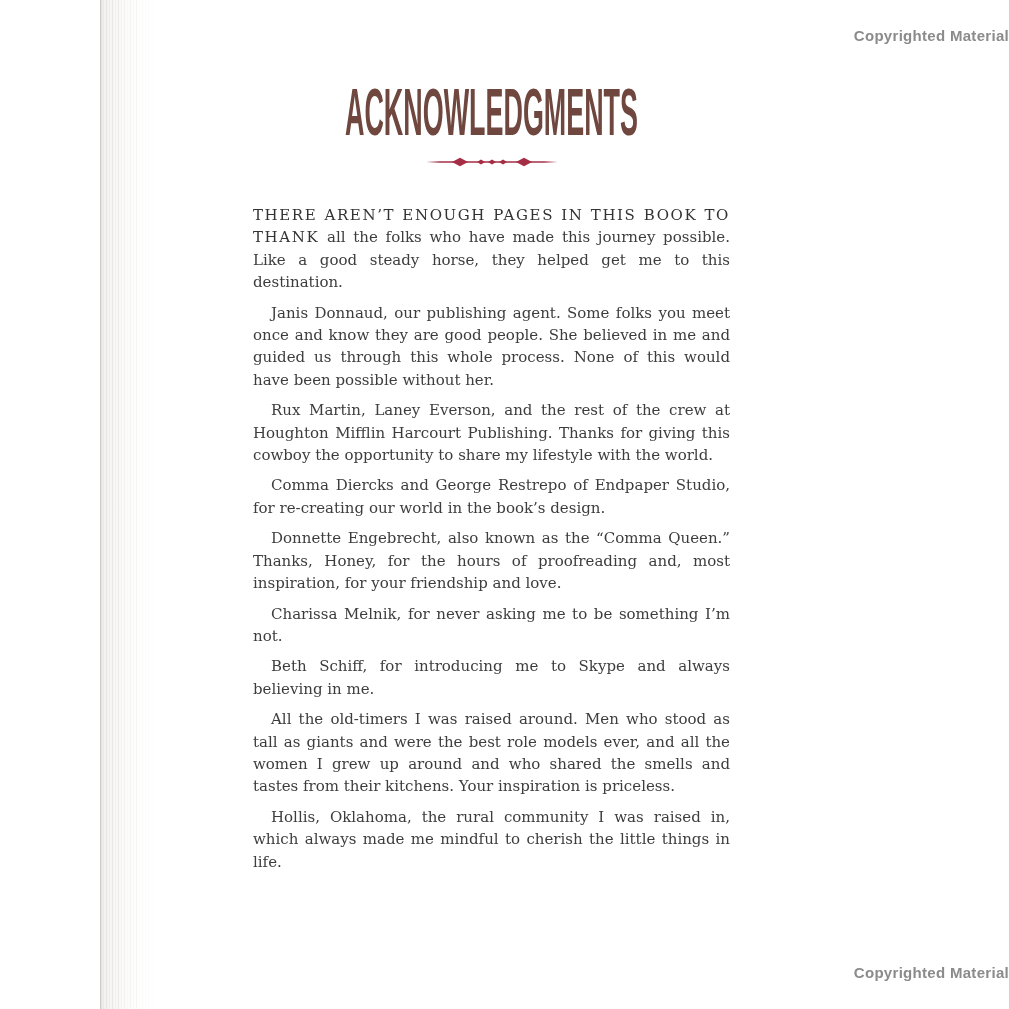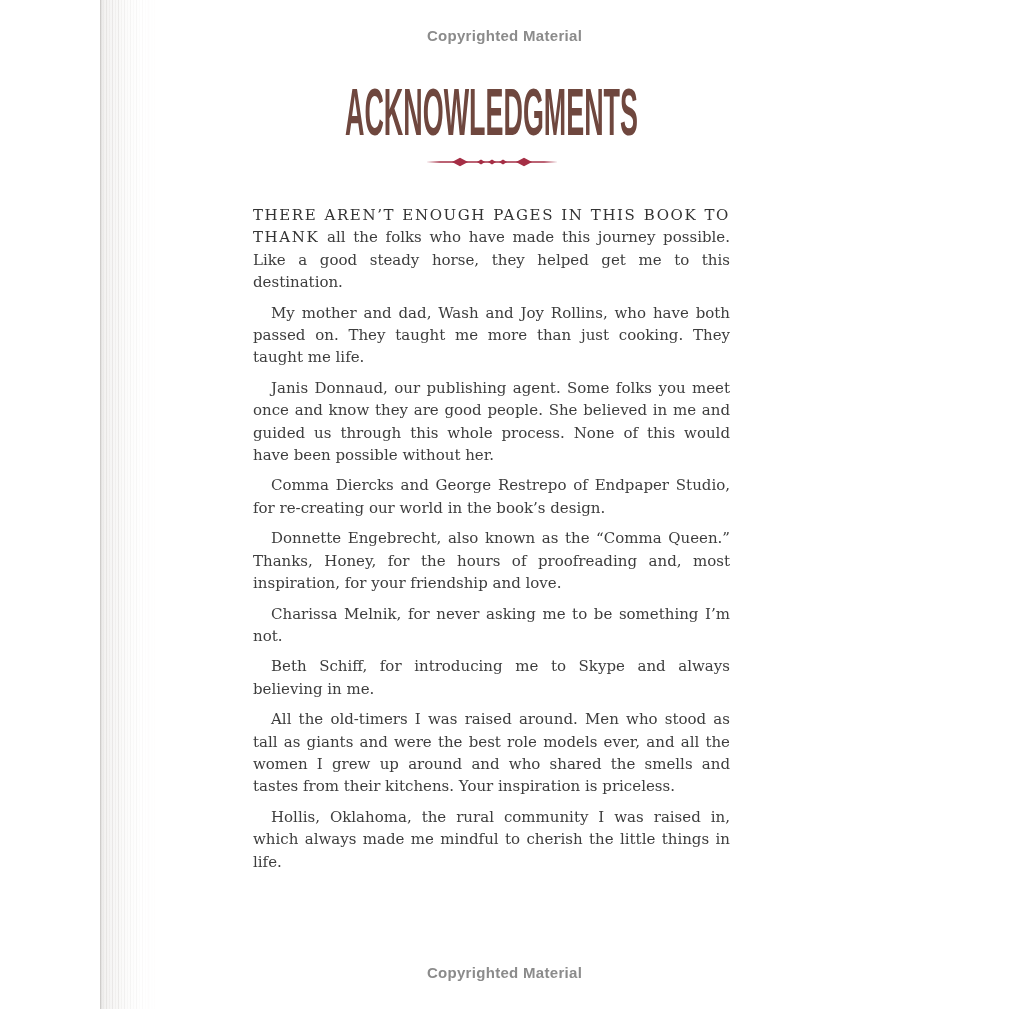--- a/index.html
+++ b/index.html
@@ -32,21 +32,21 @@
         rgba(170,165,160,0.10) 3px, rgba(170,165,160,0.10) 4px,
         rgba(255,255,255,0) 4px,   rgba(255,255,255,0) 6px);
     -webkit-mask-image: linear-gradient(90deg, #000 0%, #000 30%, rgba(0,0,0,0.25) 75%, transparent 100%);
     mask-image: linear-gradient(90deg, #000 0%, #000 30%, rgba(0,0,0,0.25) 75%, transparent 100%);
   }
 
   .copyright {
     position: absolute;
     left: 0;
     width: 100%;
-    text-align: center;
+    text-align: right;
     font-family: "Liberation Sans", "DejaVu Sans", sans-serif;
     font-size: 15px;
     font-weight: 700;
     letter-spacing: 0.3px;
     color: #8b8b8b;
   }
   .copyright.top { top: 27px; }
   .copyright.bottom { top: 964px; }
 
   .title-wrap {
@@ -107,22 +107,22 @@
       <polygon points="90,6 98,1.8 106,6 98,10.2"></polygon>
       <polygon points="51,6 55,3.4 59,6 55,8.6"></polygon>
       <polygon points="62,6 66,3.4 70,6 66,8.6"></polygon>
       <polygon points="73,6 77,3.4 81,6 77,8.6"></polygon>
     </g>
   </svg>
 </div>
 
 <div class="body-text">
     <p class="para"><span class="lead">THERE AREN’T ENOUGH PAGES IN THIS BOOK TO THANK</span> all the folks who have made this journey possible. Like a good steady horse, they helped get me to this destination.</p>
-    <p class="para indent">My mother and dad, Wash and Joy Rollins, who have both passed on. They taught me more than just cooking. They taught me life.</p>
     <p class="para indent">Janis Donnaud, our publishing agent. Some folks you meet once and know they are good people. She believed in me and guided us through this whole process. None of this would have been possible without her.</p>
+    <p class="para indent">Rux Martin, Laney Everson, and the rest of the crew at Houghton Mifflin Harcourt Publishing. Thanks for giving this cowboy the opportunity to share my lifestyle with the world.</p>
     <p class="para indent">Comma Diercks and George Restrepo of Endpaper Studio, for re-creating our world in the book’s design.</p>
     <p class="para indent">Donnette Engebrecht, also known as the “Comma Queen.” Thanks, Honey, for the hours of proofreading and, most inspiration, for your friendship and love.</p>
     <p class="para indent">Charissa Melnik, for never asking me to be something I’m not.</p>
     <p class="para indent">Beth Schiff, for introducing me to Skype and always believing in me.</p>
     <p class="para indent">All the old-timers I was raised around. Men who stood as tall as giants and were the best role models ever, and all the women I grew up around and who shared the smells and tastes from their kitchens. Your inspiration is priceless.</p>
     <p class="para indent">Hollis, Oklahoma, the rural community I was raised in, which always made me mindful to cherish the little things in life.</p>
   </div>
 
 <div class="copyright bottom">Copyrighted Material</div>
 

